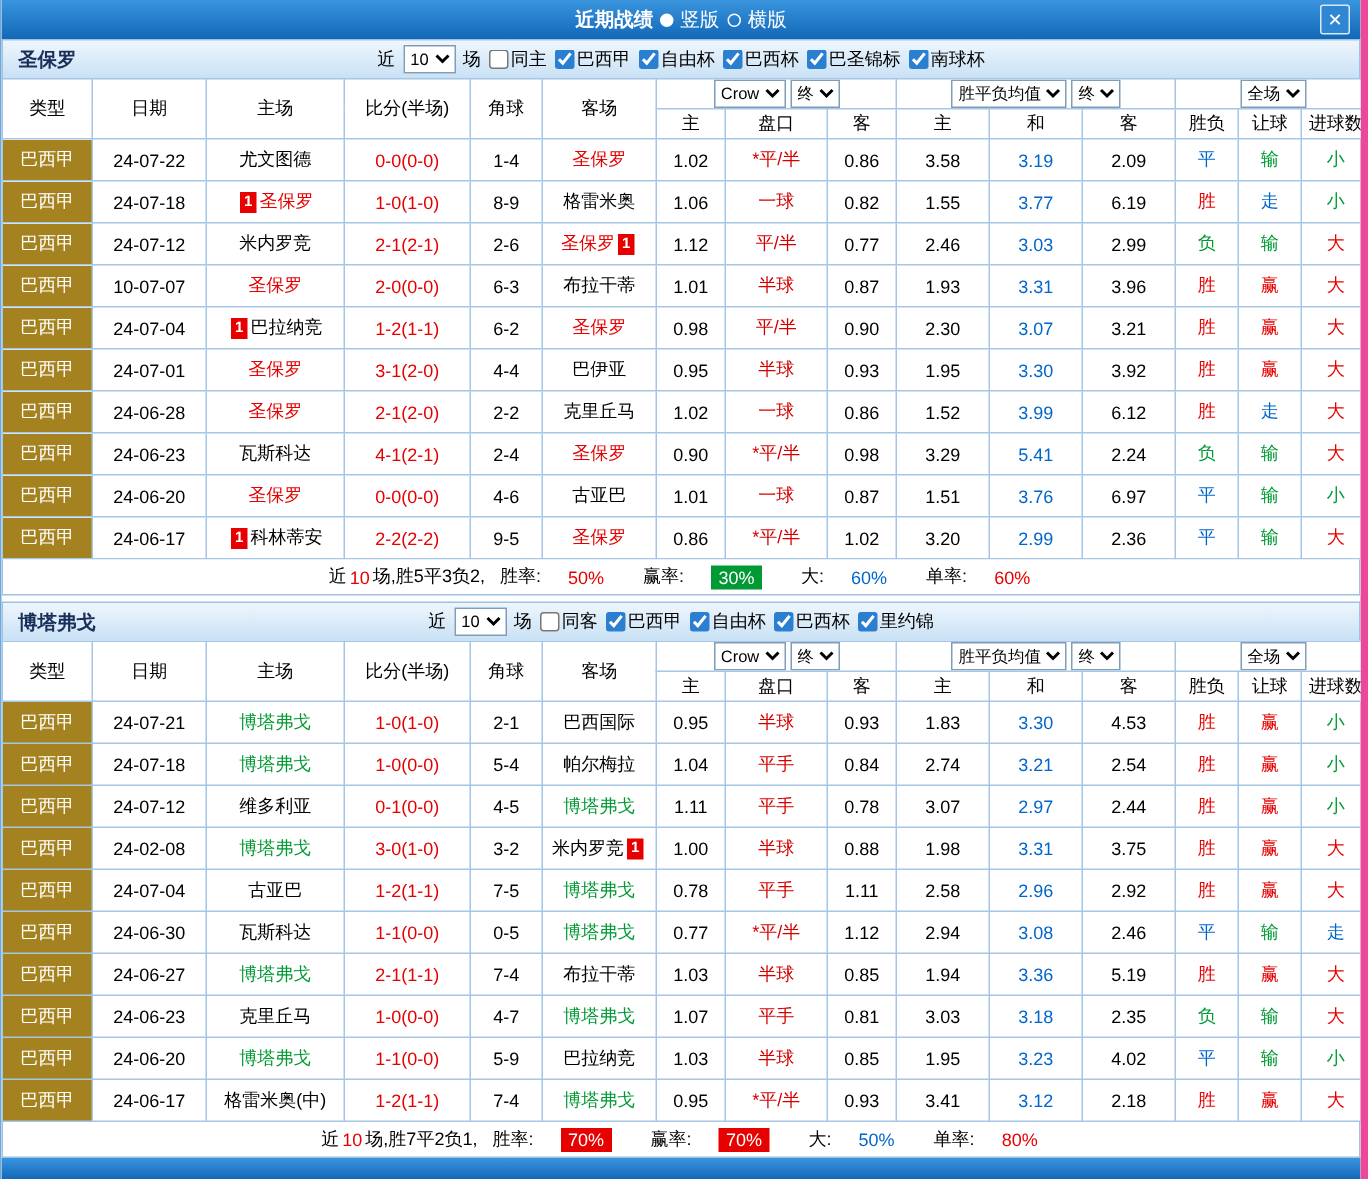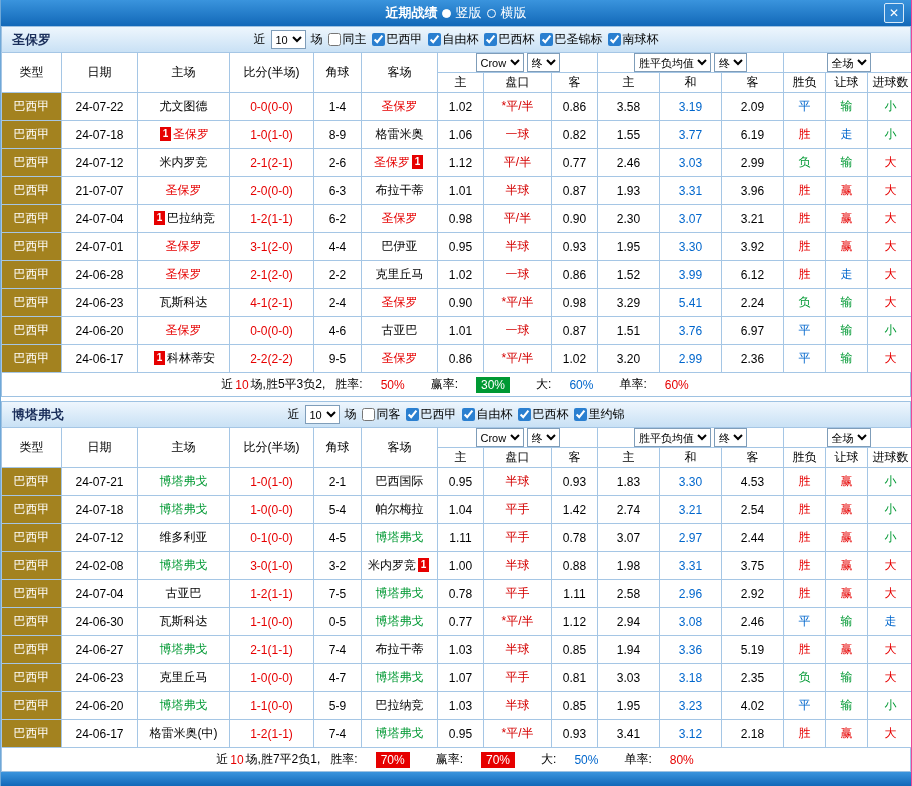--- a/index.html
+++ b/index.html
@@ -4,21 +4,21 @@
 <style>
   * { box-sizing: border-box; }
   html,body { margin:0; padding:0; }
   body {
     width:912px; height:786px; overflow:hidden;
     font-family:"Liberation Sans","DejaVu Sans",sans-serif;
     font-size:12px; color:#000; background:#fff;
   }
   .window {
     width:912px; height:786px; display:flex; flex-direction:column;
-    border-left:1px solid #6fa8d8; border-right:1px solid #ec4899;
+    border-left:1px solid #6fa8d8; border-right:5px solid #ec4899;
     background:#fff; overflow:hidden;
   }
   
   .titlebar {
     flex:0 0 26px; background:linear-gradient(#3a94dd,#1268b8);
     color:#fff; display:flex; align-items:center; justify-content:center;
     position:relative; font-size:13px;
   }
   .titlebar .title { font-weight:bold; margin-right:4px; }
   .radio-group { display:flex; align-items:center; gap:5px; }
@@ -240,21 +240,21 @@
             <td>0.77</td>
             <td>2.46</td>
             <td class="avg-draw">3.03</td>
             <td>2.99</td>
             <td style="color: rgb(0, 153, 51);">负</td>
             <td style="color: rgb(0, 153, 51);">输</td>
             <td style="color: rgb(230, 0, 0);">大</td>
           </tr>
           <tr>
             <td class="type-cell">巴西甲</td>
-            <td>21-07-07</td>
+            <td>10-07-07</td>
             <td><span style="color: rgb(230, 0, 0);">圣保罗</span></td>
             <td class="score">2-0(0-0)</td>
             <td>6-3</td>
             <td><span>布拉干蒂</span></td>
             <td>1.01</td>
             <td class="handicap">半球</td>
             <td>0.87</td>
             <td>1.93</td>
             <td class="avg-draw">3.31</td>
             <td>3.96</td>
@@ -492,21 +492,21 @@
           </tr>
           <tr>
             <td class="type-cell">巴西甲</td>
             <td>24-07-18</td>
             <td><span style="color: rgb(0, 153, 51);">博塔弗戈</span></td>
             <td class="score">1-0(0-0)</td>
             <td>5-4</td>
             <td><span>帕尔梅拉</span></td>
             <td>1.04</td>
             <td class="handicap">平手</td>
-            <td>1.42</td>
+            <td>0.84</td>
             <td>2.74</td>
             <td class="avg-draw">3.21</td>
             <td>2.54</td>
             <td style="color: rgb(230, 0, 0);">胜</td>
             <td style="color: rgb(230, 0, 0);">赢</td>
             <td style="color: rgb(0, 153, 51);">小</td>
           </tr>
           <tr>
             <td class="type-cell">巴西甲</td>
             <td>24-07-12</td>

